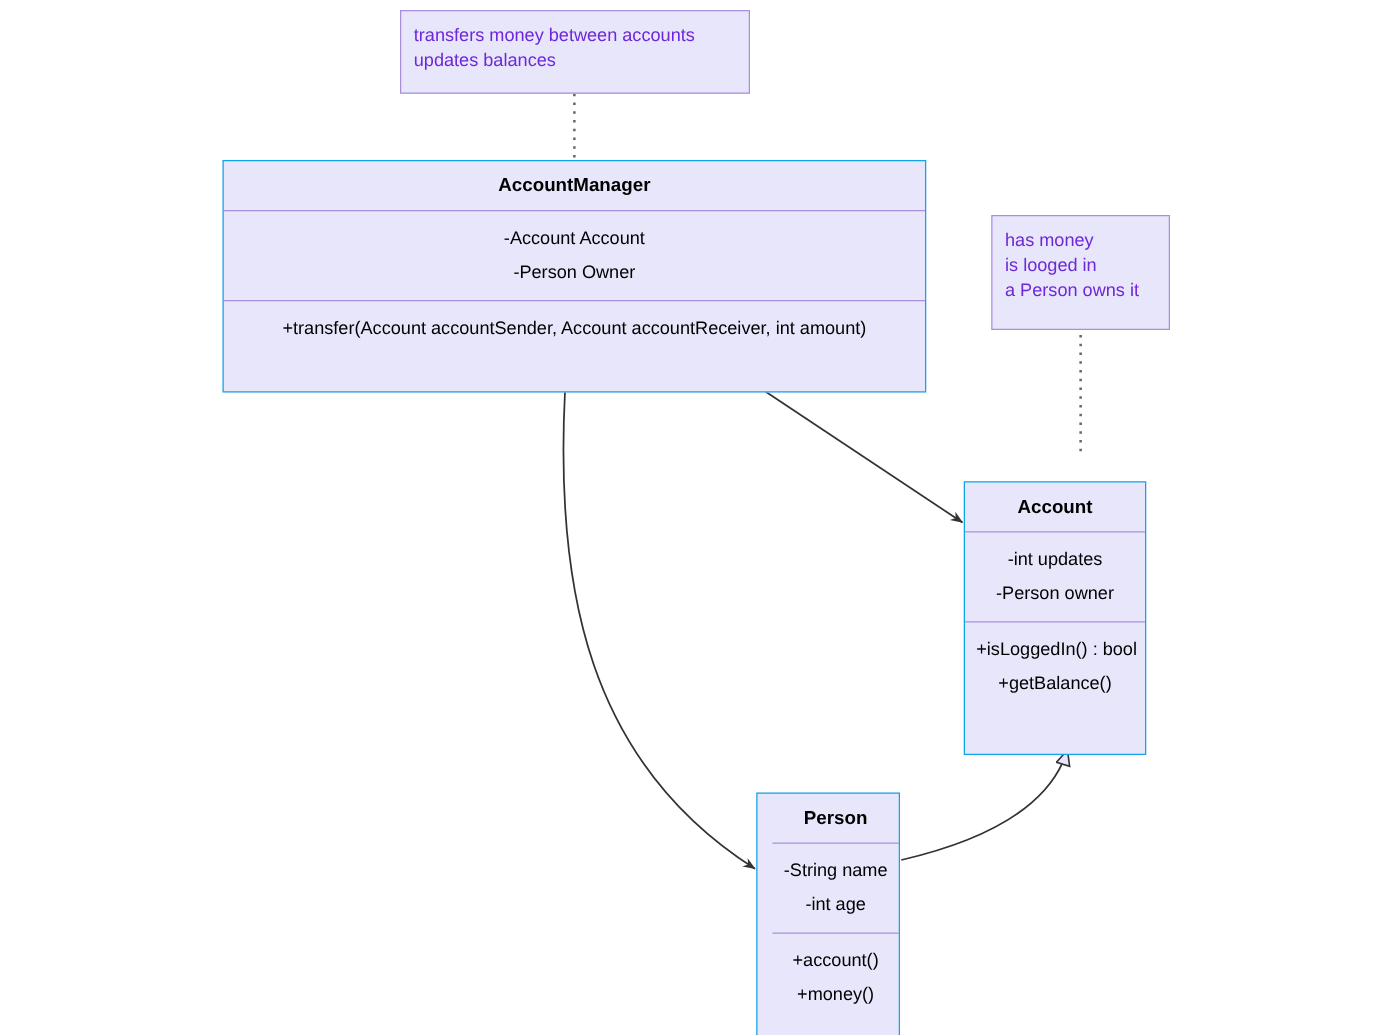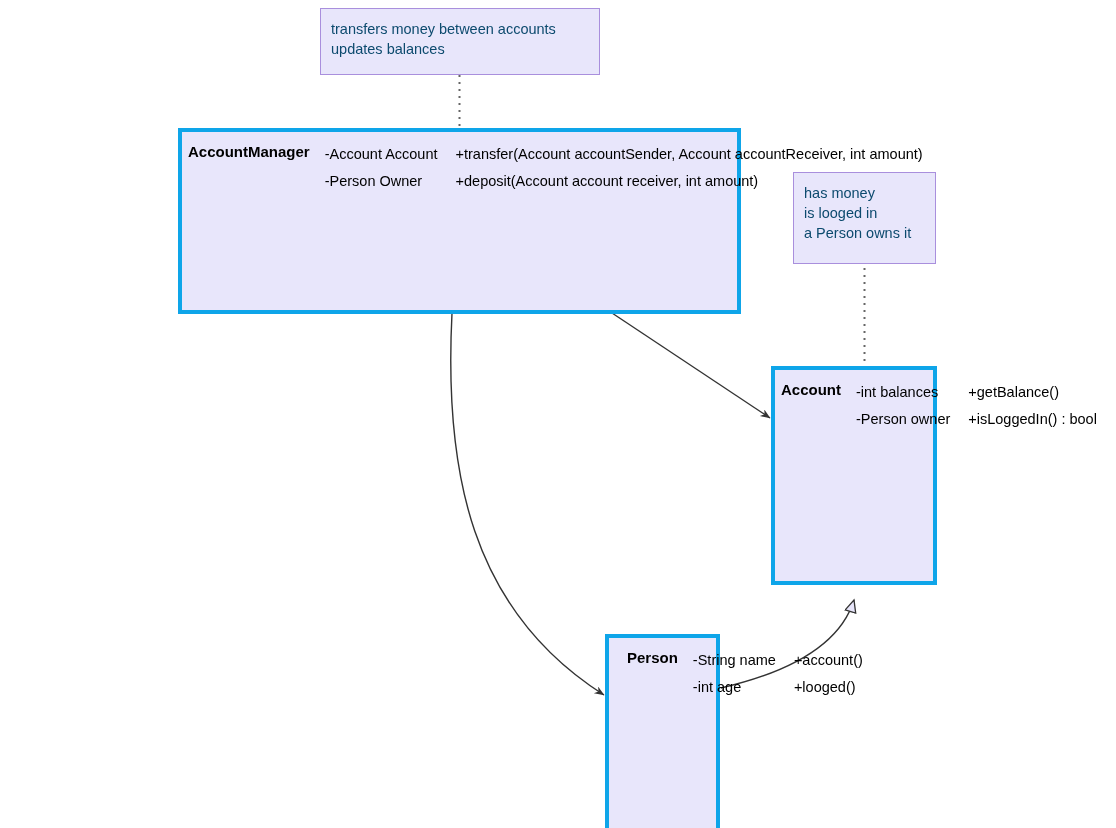--- a/index.html
+++ b/index.html
@@ -27,39 +27,40 @@
     width: 1116px;
     height: 828px;
     pointer-events: none;
   }
 
   
   .uml-class {
     position: absolute;
     box-sizing: border-box;
     background: #e8e6fb;
-    border: 4px solid #0ea5e9;
+    border: 1px solid #0ea5e9;
     display: flex;
-    flex-direction: row;
+    flex-direction: column;
   }
   .uml-title {
     text-align: center;
     font-weight: bold;
     font-size: 15px;
     line-height: 1;
     padding: 12px 6px 12px 6px;
     color: #000;
   }
   .uml-divider {
     border-top: 1px solid #a98fdd;
     height: 0;
     font-size: 0;
   }
   .uml-compartment {
     padding: 9px 0 9px 0;
+    text-align: center;
   }
   .uml-member {
     font-size: 14.5px;
     line-height: 1;
     padding: 6px 9px 6px 9px;
     white-space: nowrap;
     color: #000;
   }
 
   
@@ -67,21 +68,21 @@
     position: absolute;
     box-sizing: border-box;
     background: #e8e6fb;
     border: 1px solid #a98fdd;
     padding: 10px 10px 10px 10px;
   }
   .note-line {
     font-size: 14.5px;
     line-height: 20px;
     white-space: nowrap;
-    color: #0c4a6e;
+    color: #6d28d9;
   }
 </style>
 </head>
 <body>
 
 <div id="canvas">
 
   <svg id="edges" viewBox="0 0 1116 828" width="1116" height="828" xmlns="http://www.w3.org/2000/svg">
     <defs>
       <marker id="open-arrow" markerWidth="12" markerHeight="12" refX="9.5" refY="4" orient="auto" markerUnits="userSpaceOnUse">
@@ -117,45 +118,44 @@
   <div class="uml-class" style="left:178px; top:128px; width:563px; height:186px;">
     <div class="uml-title">AccountManager</div>
     <div class="uml-divider"></div>
     <div class="uml-compartment">
       <div class="uml-member">-Account Account</div>
       <div class="uml-member">-Person Owner</div>
     </div>
     <div class="uml-divider"></div>
     <div class="uml-compartment">
       <div class="uml-member">+transfer(Account accountSender, Account accountReceiver, int amount)</div>
-      <div class="uml-member">+deposit(Account account receiver, int amount)</div>
     </div>
   </div>
 
-  <div class="uml-class" style="left:771px; top:366px; width:166px; height:219px;">
+  <div class="uml-class" style="left:771px; top:385px; width:146px; height:219px;">
     <div class="uml-title">Account</div>
     <div class="uml-divider"></div>
     <div class="uml-compartment">
-      <div class="uml-member">-int balances</div>
+      <div class="uml-member">-int updates</div>
       <div class="uml-member">-Person owner</div>
     </div>
     <div class="uml-divider"></div>
     <div class="uml-compartment">
+      <div class="uml-member">+isLoggedIn() : bool</div>
       <div class="uml-member">+getBalance()</div>
-      <div class="uml-member">+isLoggedIn() : bool</div>
     </div>
   </div>
 
   <div class="uml-class" style="left:605px; top:634px; width:115px; height:228px;padding-left:12px;">
     <div class="uml-title">Person</div>
     <div class="uml-divider"></div>
     <div class="uml-compartment">
       <div class="uml-member">-String name</div>
       <div class="uml-member">-int age</div>
     </div>
     <div class="uml-divider"></div>
     <div class="uml-compartment">
       <div class="uml-member">+account()</div>
-      <div class="uml-member">+looged()</div>
+      <div class="uml-member">+money()</div>
     </div>
   </div>
 
 </div>
 
 </body></html>

